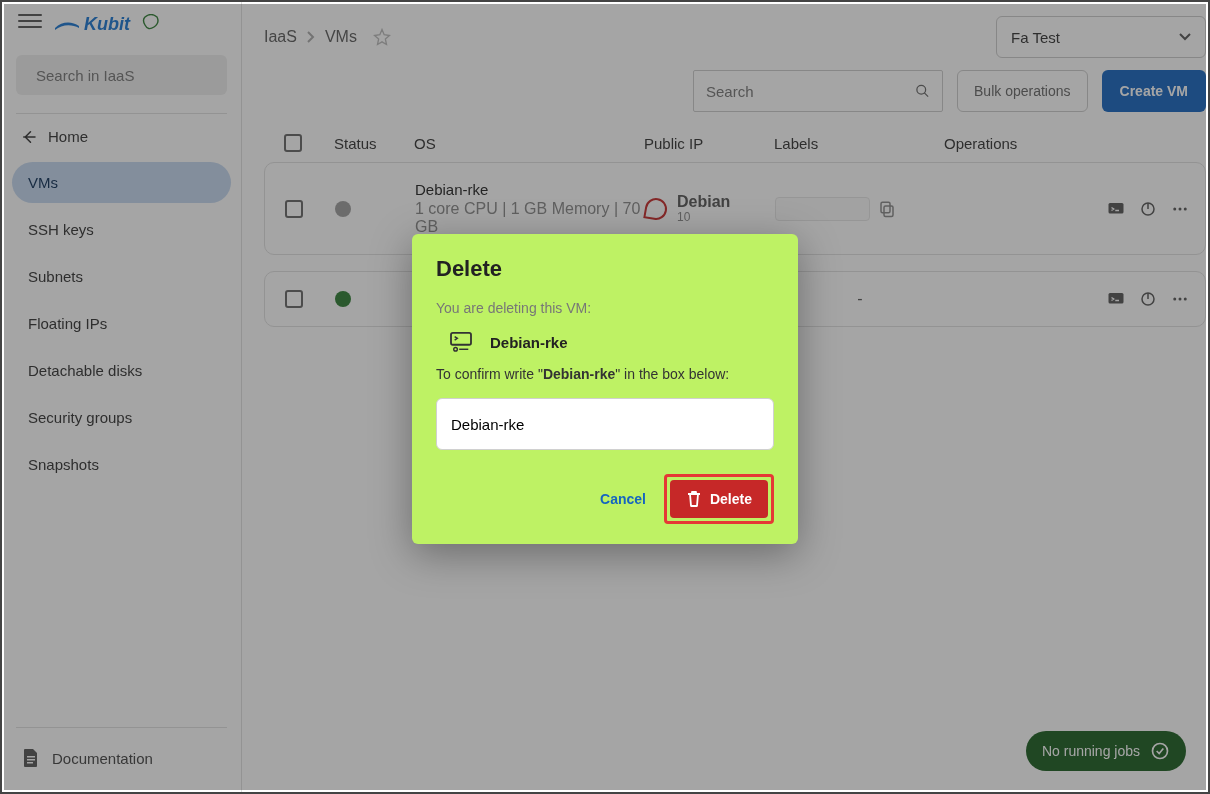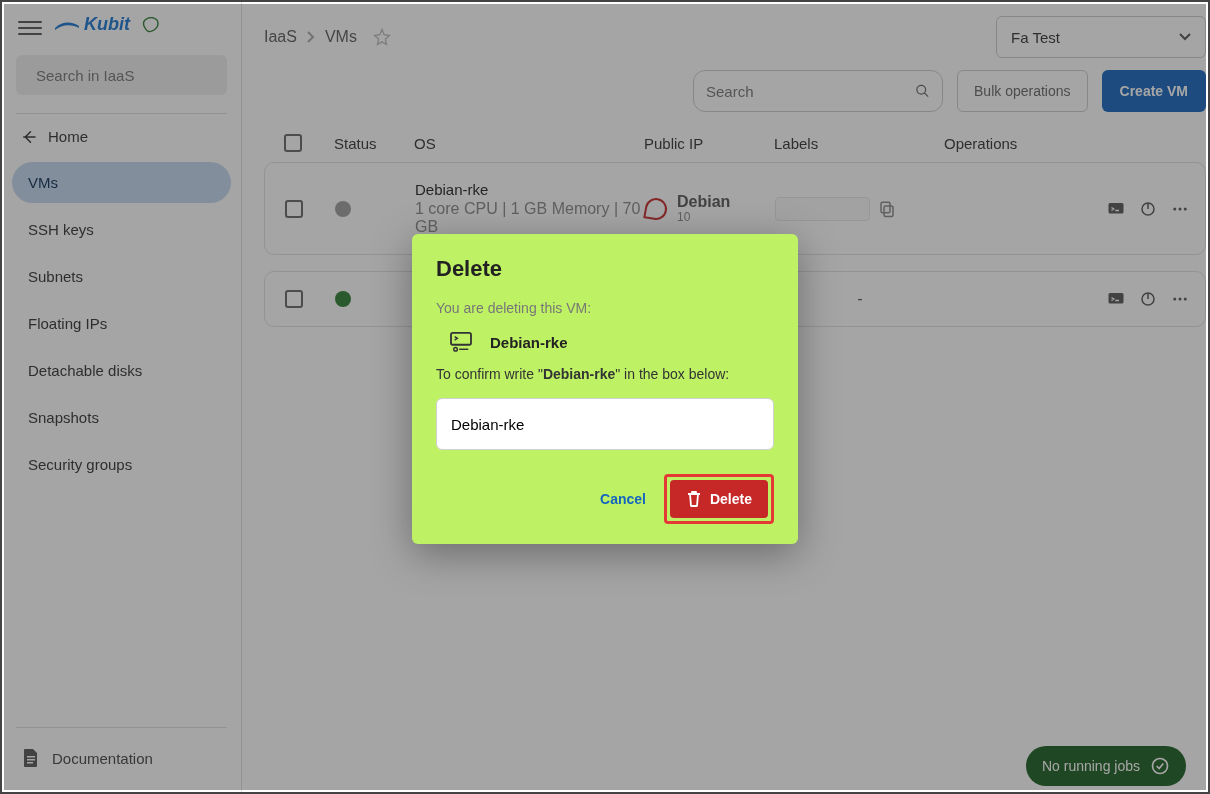--- a/index.html
+++ b/index.html
@@ -2,21 +2,21 @@
 <html><head>
 <meta charset="utf-8">
 <style>
   * { box-sizing: border-box; margin: 0; padding: 0; font-family: Arial, Helvetica, sans-serif; }
   html, body { width: 1210px; height: 794px; overflow: hidden; }
   .viewport { position: relative; width: 1210px; height: 794px; border: 2px solid #444; background: #fff; }
   .app { display: flex; width: 100%; height: 100%; }
 
   
   .sidebar { width: 240px; height: 100%; border-right: 1px solid #e0e0e0; display: flex; flex-direction: column; padding: 12px 10px; }
-  .sidebar-top { display: flex; align-items: flex-end; gap: 12px; padding: 0 6px 8px 6px; }
+  .sidebar-top { display: flex; align-items: flex-start; gap: 12px; padding: 0 6px 8px 6px; }
   .hamburger { width: 24px; display:flex; flex-direction:column; gap:4px; cursor:pointer; }
   .hamburger span { height:2px; background:#555; border-radius:1px; }
   .brand-kubit { color:#1976d2; font-weight:700; font-style:italic; font-size:18px; display:flex; align-items:center; gap:4px;}
   .brand-swoosh { width:26px; height:12px; }
   .brand-secondary { width:18px; height:18px; }
   .sidebar-search { margin: 12px 4px 4px 4px; background:#eee; border-radius:6px; height:40px; display:flex; align-items:center; padding:0 10px; gap:10px; color:#8a8a8a; }
   .sidebar-search input { border:none; background:transparent; outline:none; font-size:15px; flex:1; color:#333; }
   .divider { height:1px; background:#e0e0e0; margin: 14px 4px 8px 4px; }
   .back-home { display:flex; align-items:flex-start; gap:10px; padding:6px 8px; color:#333; font-size:15px; cursor:pointer; }
   .nav-list { margin-top:10px; display:flex; flex-direction:column; gap:6px; }
@@ -27,21 +27,21 @@
 
   
   .main { flex:1; display:flex; flex-direction:column; }
   .top-row { display:flex; align-items:center; padding:14px 22px 0 22px; }
   .breadcrumb { display:flex; align-items:center; gap:10px; font-size:16px; color:#5a5a5a; }
   .breadcrumb .crumb { cursor:pointer; }
   .breadcrumb .sep { color:#aaa; }
   .star-icon { color:#bbb; margin-left:6px; cursor:pointer; }
   .project-select { margin-left:auto; border:1px solid #ccc; border-radius:6px; height:42px; width:210px; display:flex; align-items:center; padding:0 14px; font-size:15px; color:#333; cursor:pointer; justify-content:space-between; }
   .toolbar-row { display:flex; align-items:center; gap:14px; padding:12px 22px; justify-content:flex-end; }
-  .search-box { border:1px solid #ccc; border-radius:12px; height:42px; width:250px; display:flex; align-items:center; padding:0 12px; gap:10px; }
+  .search-box { border:1px solid #ccc; border-radius:2px; height:42px; width:250px; display:flex; align-items:center; padding:0 12px; gap:10px; }
   .search-box input { border:none; outline:none; font-size:15px; flex:1; }
   .bulk-btn { border:1px solid #ccc; border-radius:6px; height:42px; padding:0 16px; background:#fff; color:#666; font-size:14px; cursor:pointer; }
   .create-btn { border:none; border-radius:6px; height:42px; padding:0 18px; background:#1565c0; color:#fff; font-size:14px; font-weight:600; cursor:pointer; }
 
   
   .table-wrap { padding: 0 22px; }
   .thead { display:grid; grid-template-columns: 60px 80px 230px 130px 170px 140px 110px; align-items:center; padding:10px 10px; color:#333; font-size:15px; }
   .thead .col { display:flex; align-items:center; gap:4px; }
   .row { display:grid; grid-template-columns: 60px 80px 230px 130px 170px 140px 110px; align-items:center; border:1px solid #e0e0e0; border-radius:10px; padding:18px 10px; margin-bottom:16px; }
   .checkbox { width:18px; height:18px; border:2px solid #666; border-radius:3px; cursor:pointer; margin-left:10px; }
@@ -55,21 +55,21 @@
   .os-label { font-size:16px; color:#555; font-weight:600; line-height:1.1;}
   .os-sub { font-size:12px; color:#888; }
   .os-swirl { width:22px; height:22px; border:2px solid #c62828; border-radius:50% 50% 50% 0; transform:rotate(10deg); }
   .ip-col { display:flex; align-items:center; gap:8px; }
   .ip-chip { border:1px solid #e5e5e5; background:#fafafa; border-radius:4px; height:24px; width:95px; }
   .copy-btn { width:18px; height:18px; cursor:pointer; color:#888; }
   .ops-col { display:flex; align-items:center; gap:14px; color:#555; justify-content:flex-end; padding-right:6px;}
   .op-icon { width:18px; height:18px; cursor:pointer; }
 
   
-  .jobs-pill { position:absolute; right:22px; bottom:6px; background:#1b5e20; color:#fff; border-radius:22px; height:40px; padding:0 16px; display:flex; align-items:center; gap:10px; font-size:14px; font-weight:500; cursor:pointer; }
+  .jobs-pill { position:absolute; right:22px; bottom:21px; background:#1b5e20; color:#fff; border-radius:22px; height:40px; padding:0 16px; display:flex; align-items:center; gap:10px; font-size:14px; font-weight:500; cursor:pointer; }
 
   
   .overlay { position:absolute; inset:2px; background:rgba(40,40,40,0.42); display:flex; align-items:flex-start; justify-content:center; }
   .modal { margin-top:230px; width:386px; background:#bef264; border-radius:6px; box-shadow:0 10px 40px rgba(0,0,0,0.35); padding:22px 24px 20px 24px; }
   .modal h2 { font-size:22px; font-weight:700; color:#222; margin-bottom:18px; }
   .modal-sub { font-size:14px; color:#777; margin-bottom:14px; }
   .modal-entity { display:flex; align-items:center; gap:18px; padding:2px 0 14px 14px; }
   .modal-entity-name { font-size:15px; font-weight:700; color:#222; }
   .modal-confirm-text { font-size:14px; color:#333; margin-bottom:16px; }
   .modal-confirm-text b { font-weight:700; }
@@ -121,22 +121,22 @@
           </svg>
         <span>Home</span>
       </div>
 
       <nav class="nav-list">
         <div class="nav-item active">VMs</div>
         <div class="nav-item">SSH keys</div>
         <div class="nav-item">Subnets</div>
         <div class="nav-item">Floating IPs</div>
         <div class="nav-item">Detachable disks</div>
+        <div class="nav-item">Security groups</div>
         <div class="nav-item">Snapshots</div>
-        <div class="nav-item">Security groups</div>
       </nav>
 
       <div class="sidebar-bottom">
         <div class="divider"></div>
         <div class="doc-link">
           <svg width="18" height="20" viewBox="0 0 18 20">
               <path d="M3 1h8l4 4v13a1 1 0 0 1-1 1H3a1 1 0 0 1-1-1V2a1 1 0 0 1 1-1z" fill="#555"></path>
               <rect x="5" y="8" width="8" height="1.5" fill="#fff"></rect>
               <rect x="5" y="11" width="8" height="1.5" fill="#fff"></rect>
               <rect x="5" y="14" width="6" height="1.5" fill="#fff"></rect>

